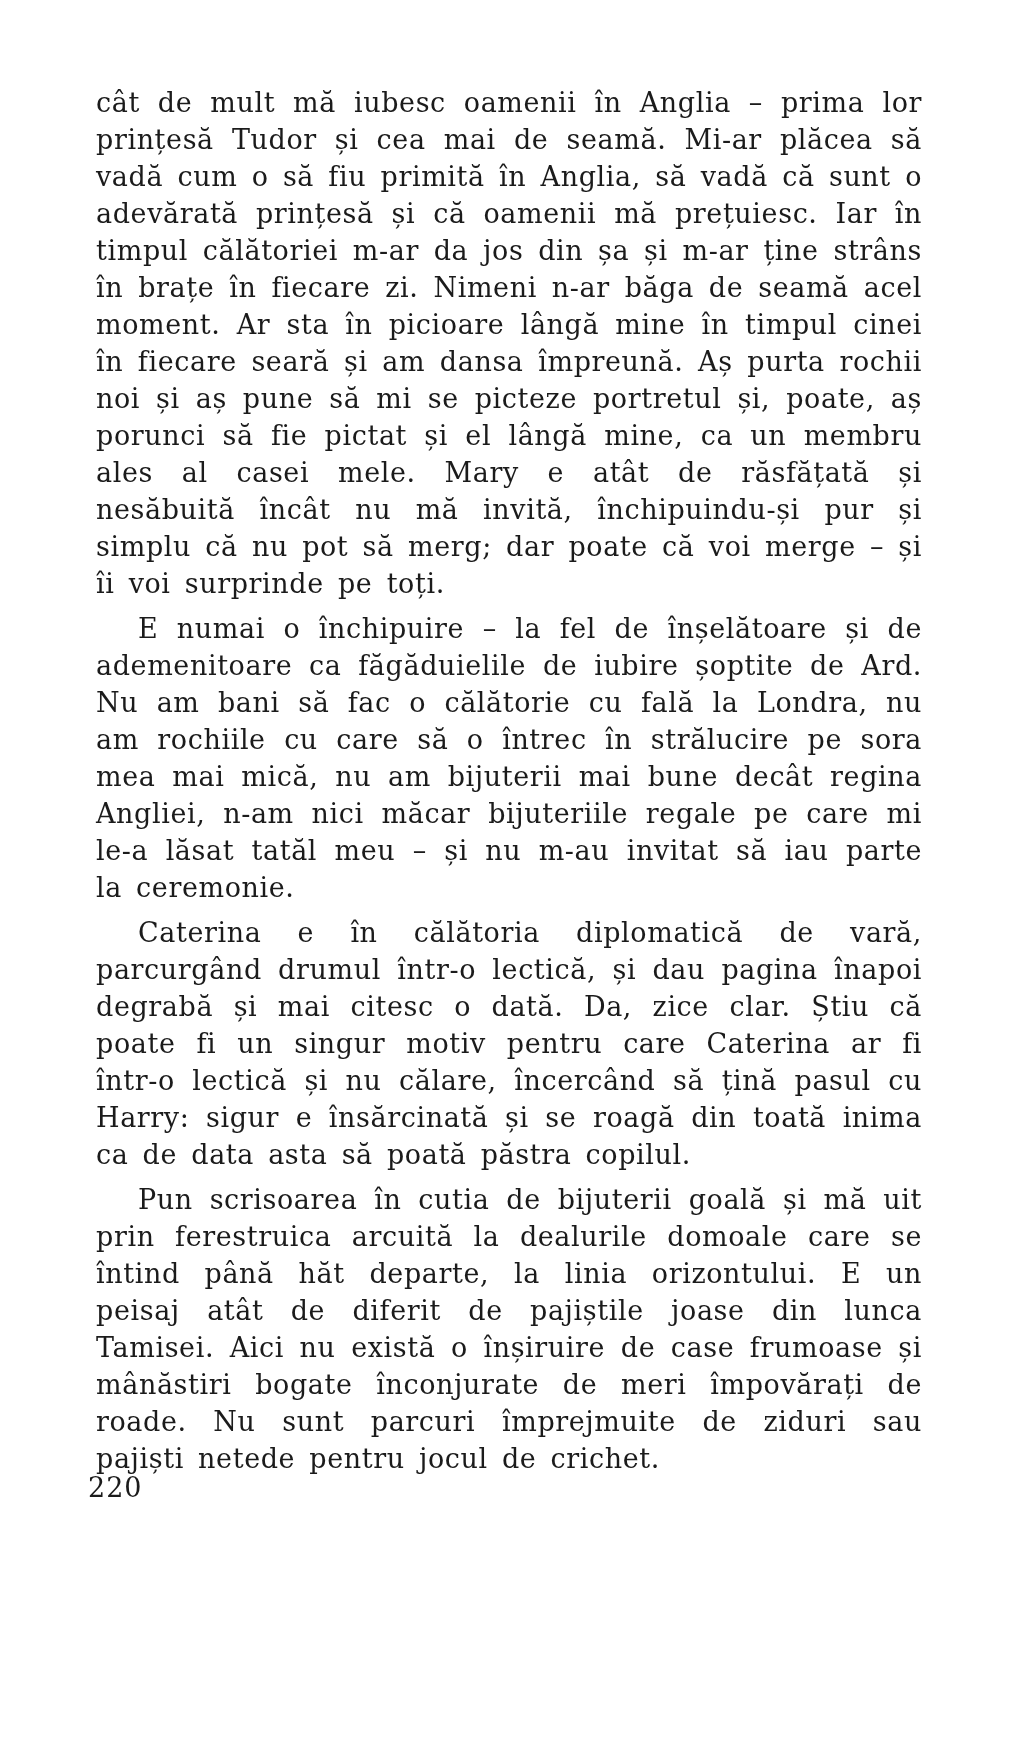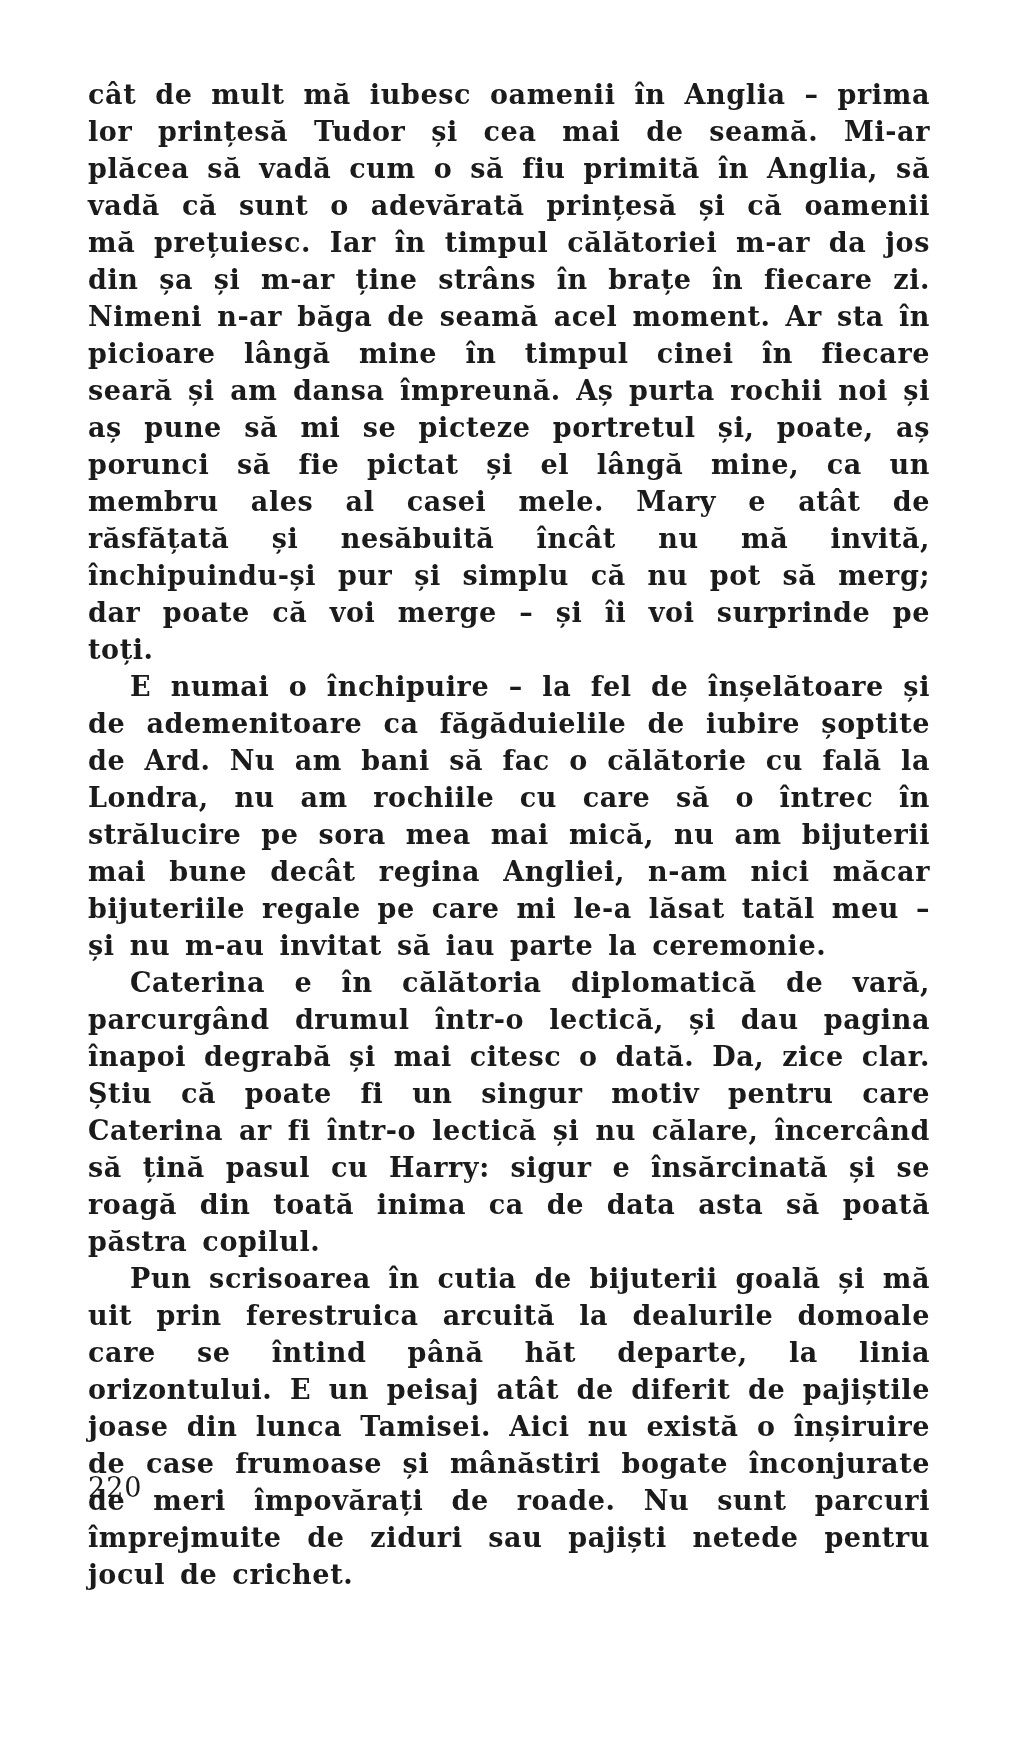--- a/index.html
+++ b/index.html
@@ -17,28 +17,27 @@
       color: #1b1b1b;
       overflow: hidden;
     }
     .page-text {
       position: absolute;
       top: 76px;
       left: 88px;
       width: 842px;
     }
     .page-text p {
-      margin: 0;
+      margin: 8px;
       font-size: 27px;
       line-height: 37px;
       text-align: justify;
       letter-spacing: 0.6px;
       word-spacing: 5px;
       hyphens: auto;
-      font-weight: bold;
     }
     .page-text p.indent {
       text-indent: 42px;
     }
     .page-number {
       position: absolute;
       left: 88px;
       top: 1472px;
       font-size: 27px;
       letter-spacing: 1px;

